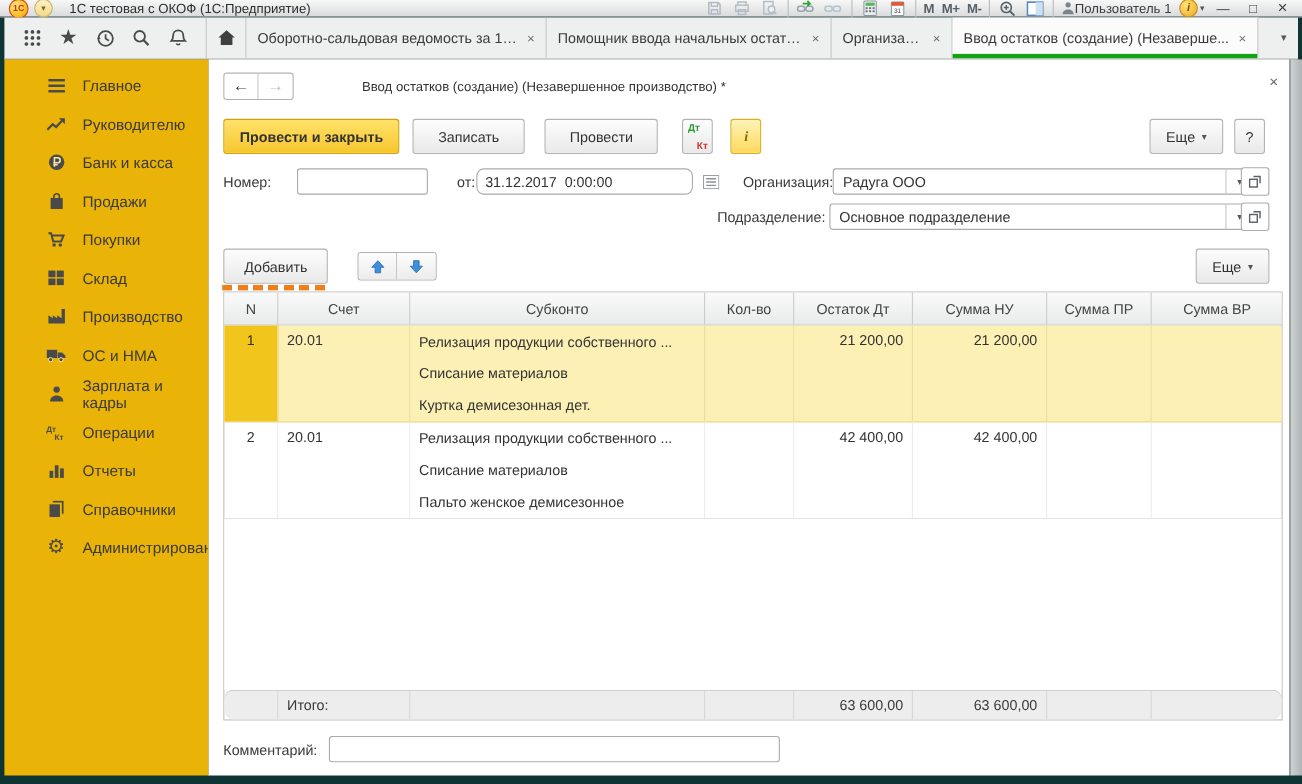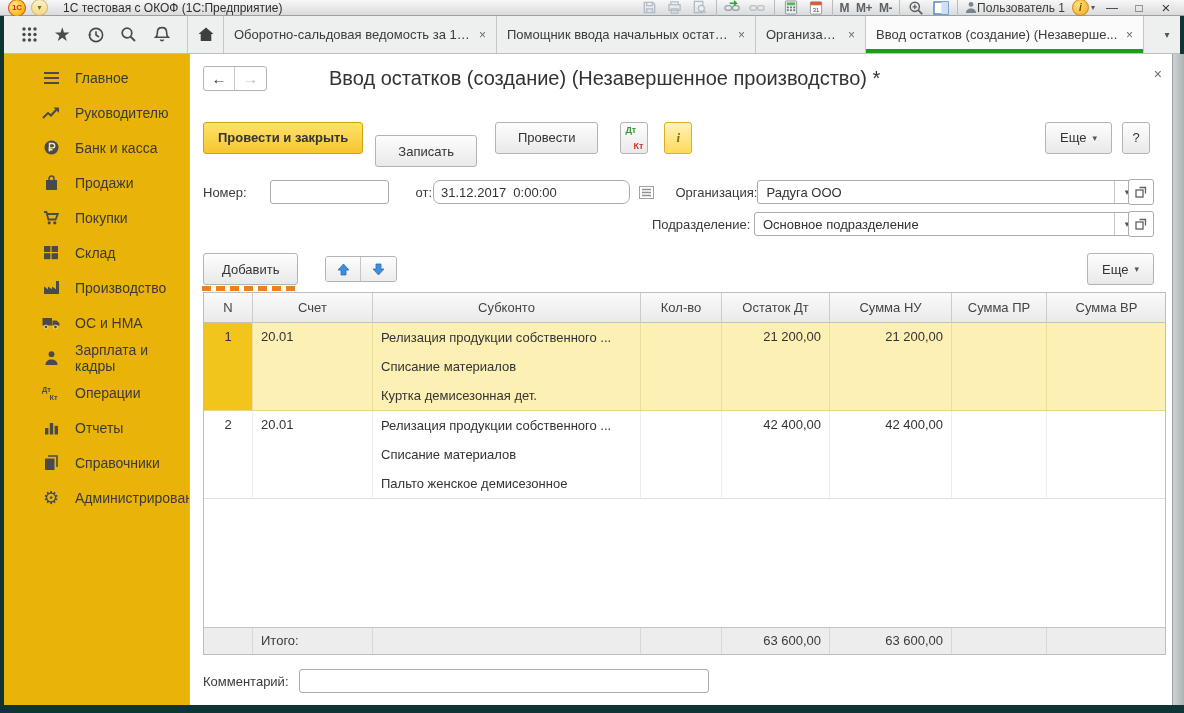--- a/index.html
+++ b/index.html
@@ -41,21 +41,21 @@
   .content { flex:1; background:#fff; position:relative; padding:8px 0 0 13px; min-width:0; display:flex; flex-direction:column; }
   .scroll-strip { width:12px; flex:none; background:linear-gradient(to right,#cfd3d4,#adb3b4); border-left:1px solid #9aa0a1; }
 
   .doc-close { position:absolute; top:12px; right:10px; color:#6a6a6a; font-size:14px; }
 
   .doc-header { display:flex; align-items:center; margin-top:4px; }
   .nav-group { display:flex; border:1px solid #b4b4b4; border-radius:3px; overflow:hidden; background:#fff; }
   .nav-btn { width:31px; height:23px; display:flex; align-items:center; justify-content:center; font-size:15px; }
   .nav-btn.back { color:#3a3a3a; border-right:1px solid #c9c9c9; }
   .nav-btn.fwd { color:#c0c0c0; }
-  .doc-title { margin-left:62px; font-size:20px; color:#333; }
+  .doc-title { margin-left:62px; font-size:12px; color:#333; }
 
   .cmdbar { display:flex; align-items:center; margin-top:17px; gap:12px; padding-right:22px; }
   .btn { height:32px; padding:0 14px; background:linear-gradient(#fdfdfd,#e9e9e9); border:1px solid #b3b3b3; border-radius:3px; font-size:13px; color:#333; display:flex; align-items:center; justify-content:center; }
   .btn.primary { background:linear-gradient(#ffe26a,#f6c62e); border-color:#cfa40a; font-weight:bold; }
   .btn.sq { width:28px; padding:0; }
   .dtkt { position:relative; font-size:9px; font-weight:bold; }
   .dtkt .dt { position:absolute; top:2px; left:4px; color:#2e9b2e; }
   .dtkt .kt { position:absolute; bottom:2px; right:4px; color:#cc3333; }
   .btn.info { background:linear-gradient(#fff3b8,#ffd95e); border-color:#d8b021; color:#8a6d00; font-weight:bold; font-style:italic; font-family:"Liberation Serif",serif; }
   .cmd-right { margin-left:auto; display:flex; gap:10px; }
@@ -94,21 +94,21 @@
   .cell.subc { padding-top:0; }
 
   .drow.sel { background:#fdf0b5; border-bottom:1px solid #e6d78e; }
   .drow.sel .cell { border-right:1px solid #ecdf9d; }
   .drow.sel .cell:last-child { border-right:none; }
   .drow.sel .ncol { background:#f2c51c; color:#333; }
   .drow.sel .sub-line { border-bottom:1px solid #f9eeb9; }
   .drow.sel .sub-line:last-child { border-bottom:none; }
 
   .gfill { flex:1; background:#fff; }
-  .gtotal { background:#ededed; border-top:1px solid #c4c4c4; flex:none; }
+  .gtotal { background:#ededed; border-top:1px solid #c4c4c4; flex:none;border-radius:8px; }
   .gtotal .cell { height:26px; padding-top:5px; border-right:1px solid #d8d8d8; color:#3a3a3a; }
   .gtotal .cell:last-child { border-right:none; }
 
   .comment-row { display:flex; align-items:center; margin:2px 0 12px 0; flex:none; }
   svg { display:block; }
 </style>
 </head>
 <body>
 
 <div class="window">
@@ -409,21 +409,21 @@
       <div class="doc-header">
         <div class="nav-group">
           <div class="nav-btn back">←</div>
           <div class="nav-btn fwd">→</div>
         </div>
         <div class="doc-title">Ввод остатков (создание) (Незавершенное производство) *</div>
       </div>
 
       <div class="cmdbar">
         <button class="btn primary">Провести и закрыть</button>
-        <button class="btn" style="padding:0 22px;margin-top:27px;">Записать</button>
+        <button class="btn" style="padding:0 22px;">Записать</button>
         <button class="btn" style="padding:0 22px;margin-left:6px;">Провести</button>
         <button class="btn sq dtkt" style="margin-left:10px;">
             <span class="dt">Дт</span>
             <span class="kt">Кт</span>
           </button>
         <button class="btn sq info" style="margin-left:4px;">i</button>
         <div class="cmd-right">
           <button class="btn">
               <span>Еще</span>
               <span class="dd-caret">▾</span>

